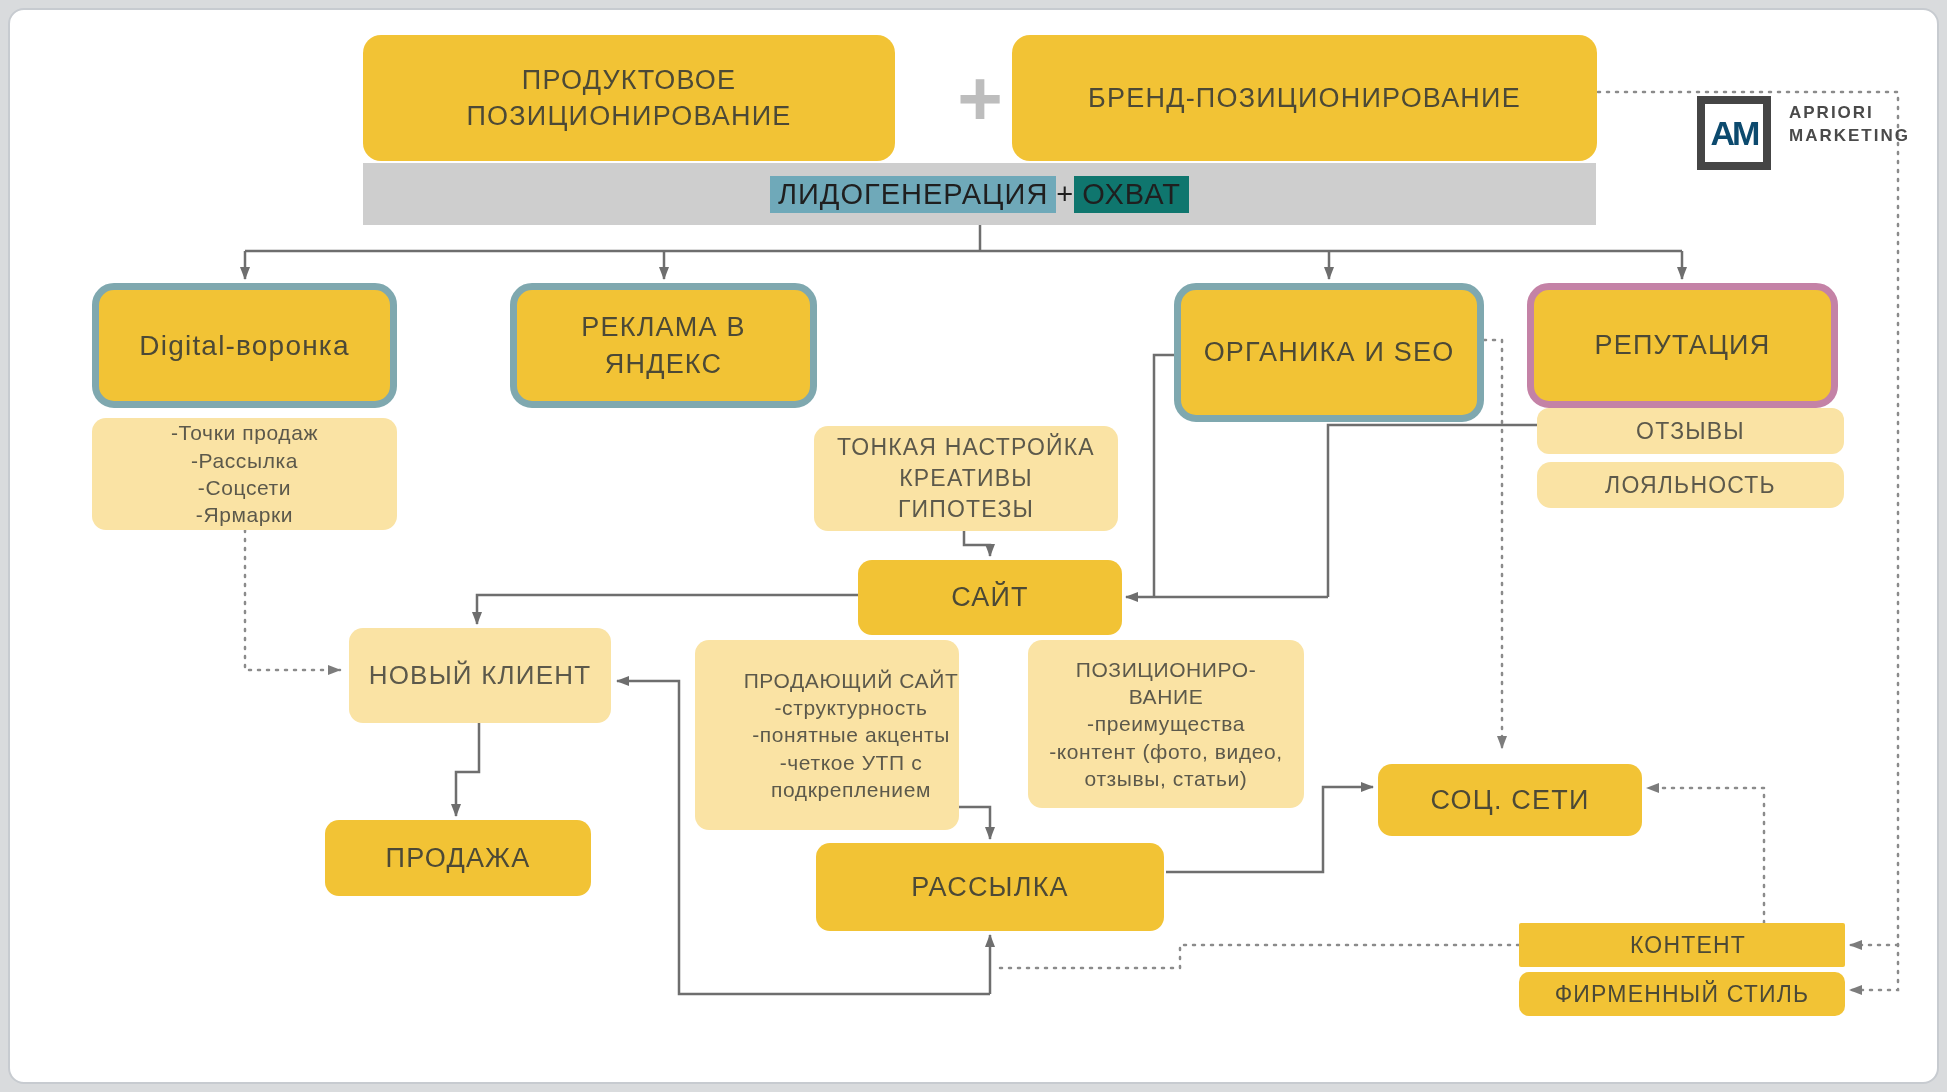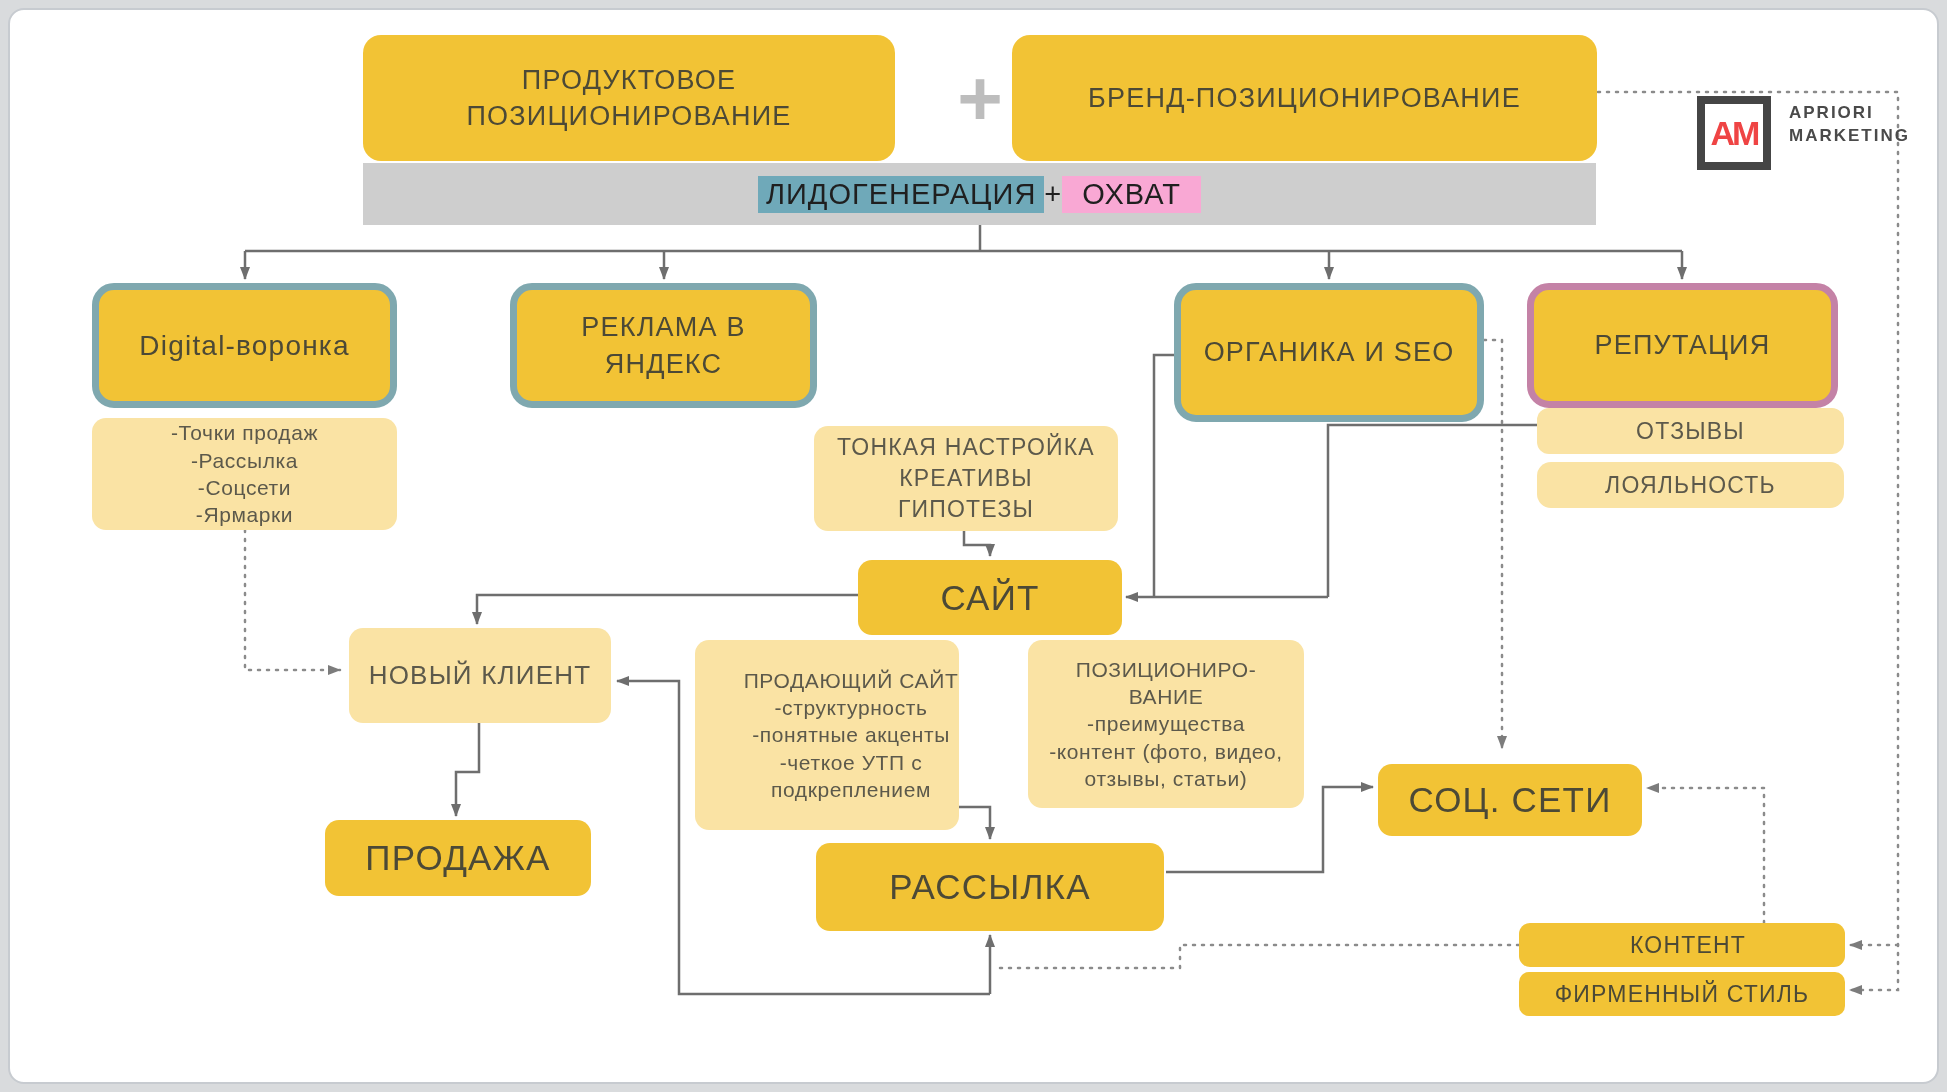--- a/index.html
+++ b/index.html
@@ -15,39 +15,39 @@
   .node{
     position:absolute;display:flex;align-items:center;justify-content:center;
     text-align:center;box-sizing:border-box;white-space:pre-line;
     letter-spacing:1.2px;
   }
   .bright{background:#F2C335;color:#4c4936;border-radius:14px;}
   .light{background:#FAE3A4;color:#5c594b;border-radius:14px;}
   .chan{background:#F2C335;color:#4c4936;border-radius:22px;font-size:27px;}
   .teal-b{border:7px solid #7FA8AF;}
   .pink-b{border:7px solid #C482A6;}
-  .lbl-lg{font-size:35px;}
+  .lbl-lg{font-size:27px;}
   .lbl-md{font-size:23px;}
   .lbl-sm{font-size:21px;line-height:1.3;letter-spacing:0.6px;}
   .topbox{font-size:27px;line-height:1.35;}
   .graybar{
     position:absolute;left:363px;top:163px;width:1233px;height:62px;background:#CECECE;
     display:flex;align-items:center;justify-content:center;font-size:29px;color:#1f1f1f;
     letter-spacing:1px;
   }
   .hl-teal{background:#6FA9B9;padding:2px 8px;}
-  .hl-pink{background:#f9a8d4;padding:2px 20px;}
+  .hl-pink{background:#0f766e;padding:2px 8px;}
   .plus-big{
     position:absolute;left:944px;top:55px;width:72px;height:86px;display:flex;
     align-items:center;justify-content:center;color:#BDBDBD;font-size:78px;font-weight:bold;
   }
   .logo-mark{
     position:absolute;left:1697px;top:96px;width:74px;height:74px;box-sizing:border-box;
     border:8px solid #454545;display:flex;align-items:center;justify-content:center;
-    color:#ef4444;font-weight:bold;font-size:34px;letter-spacing:-3px;background:#fff;
+    color:#0c4a6e;font-weight:bold;font-size:34px;letter-spacing:-3px;background:#fff;
   }
   .logo-text{
     position:absolute;left:1789px;top:102px;color:#4a4a4a;font-weight:bold;
     font-size:17px;letter-spacing:2px;line-height:1.35;white-space:pre-line;
   }
 </style>
 </head>
 <body>
 
 <div class="canvas"></div>
@@ -129,14 +129,14 @@
 подкреплением</div>
 <div class="node light lbl-sm" style="left:1028px;top:640px;width:276px;height:168px;">ПОЗИЦИОНИРО-
 ВАНИЕ
 -преимущества
 -контент  (фото, видео,
 отзывы, статьи)</div>
 <div class="node bright lbl-lg" style="left:325px;top:820px;width:266px;height:76px;">ПРОДАЖА</div>
 <div class="node bright lbl-lg" style="left:816px;top:843px;width:348px;height:88px;">РАССЫЛКА</div>
 <div class="node bright lbl-lg" style="left:1378px;top:752px;width:264px;height:72px;margin-top:12px;">СОЦ. СЕТИ</div>
 
-<div class="node bright lbl-md" style="left:1519px;top:923px;width:326px;height:44px;border-radius:11px;padding-left:12px;">КОНТЕНТ</div>
+<div class="node bright lbl-md" style="left:1519px;top:923px;width:326px;height:44px;border-radius:2px;padding-left:12px;">КОНТЕНТ</div>
 <div class="node bright lbl-md" style="left:1519px;top:972px;width:326px;height:44px;border-radius:10px;">ФИРМЕННЫЙ СТИЛЬ</div>
 
 </body></html>

